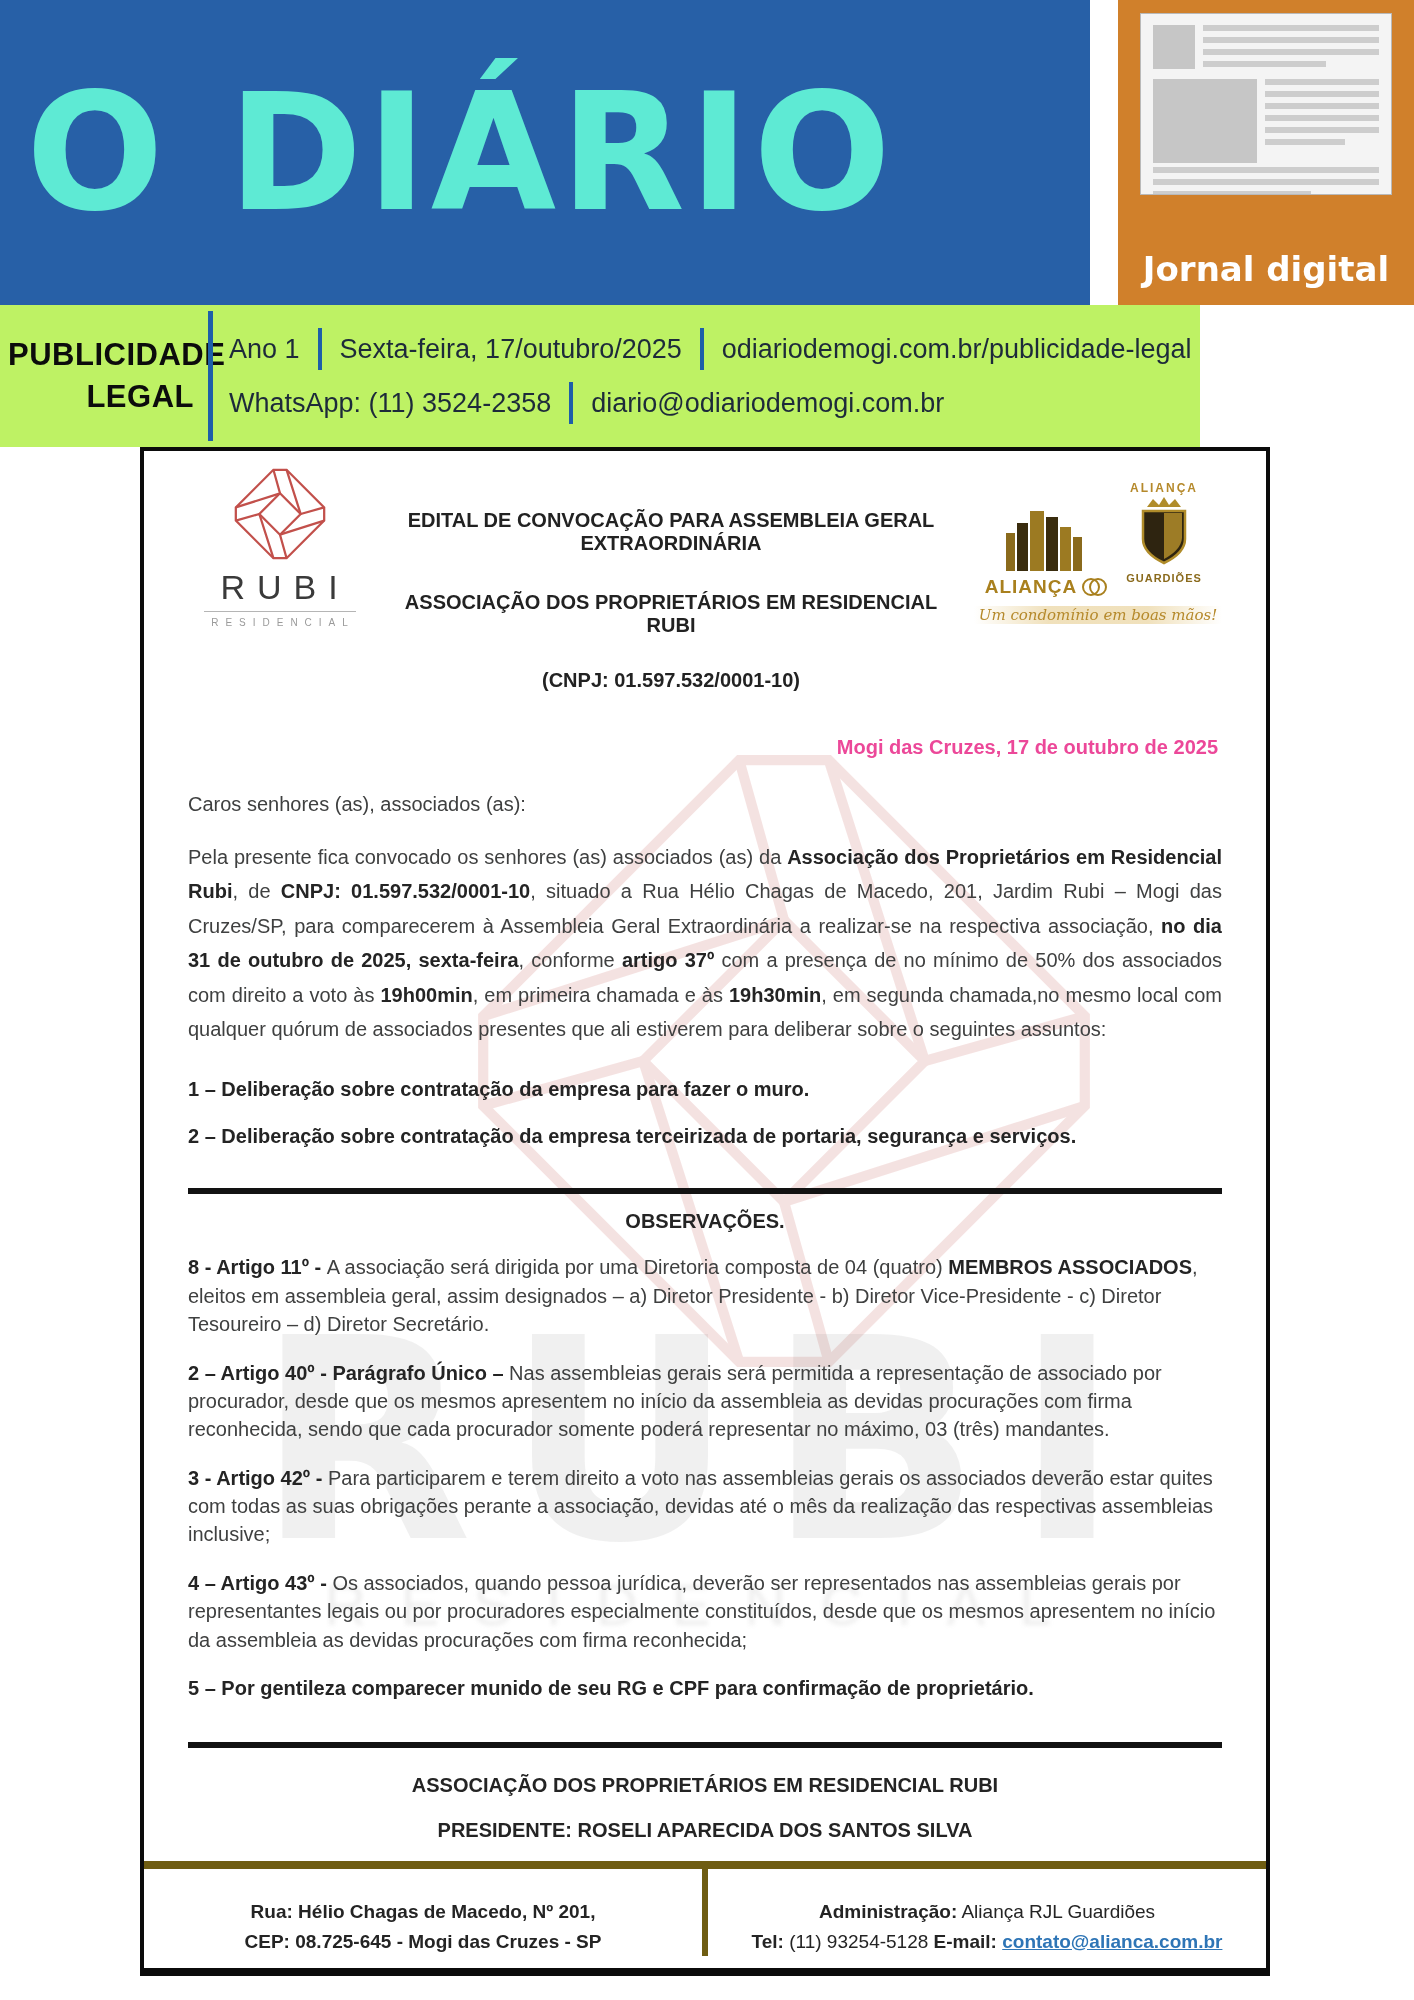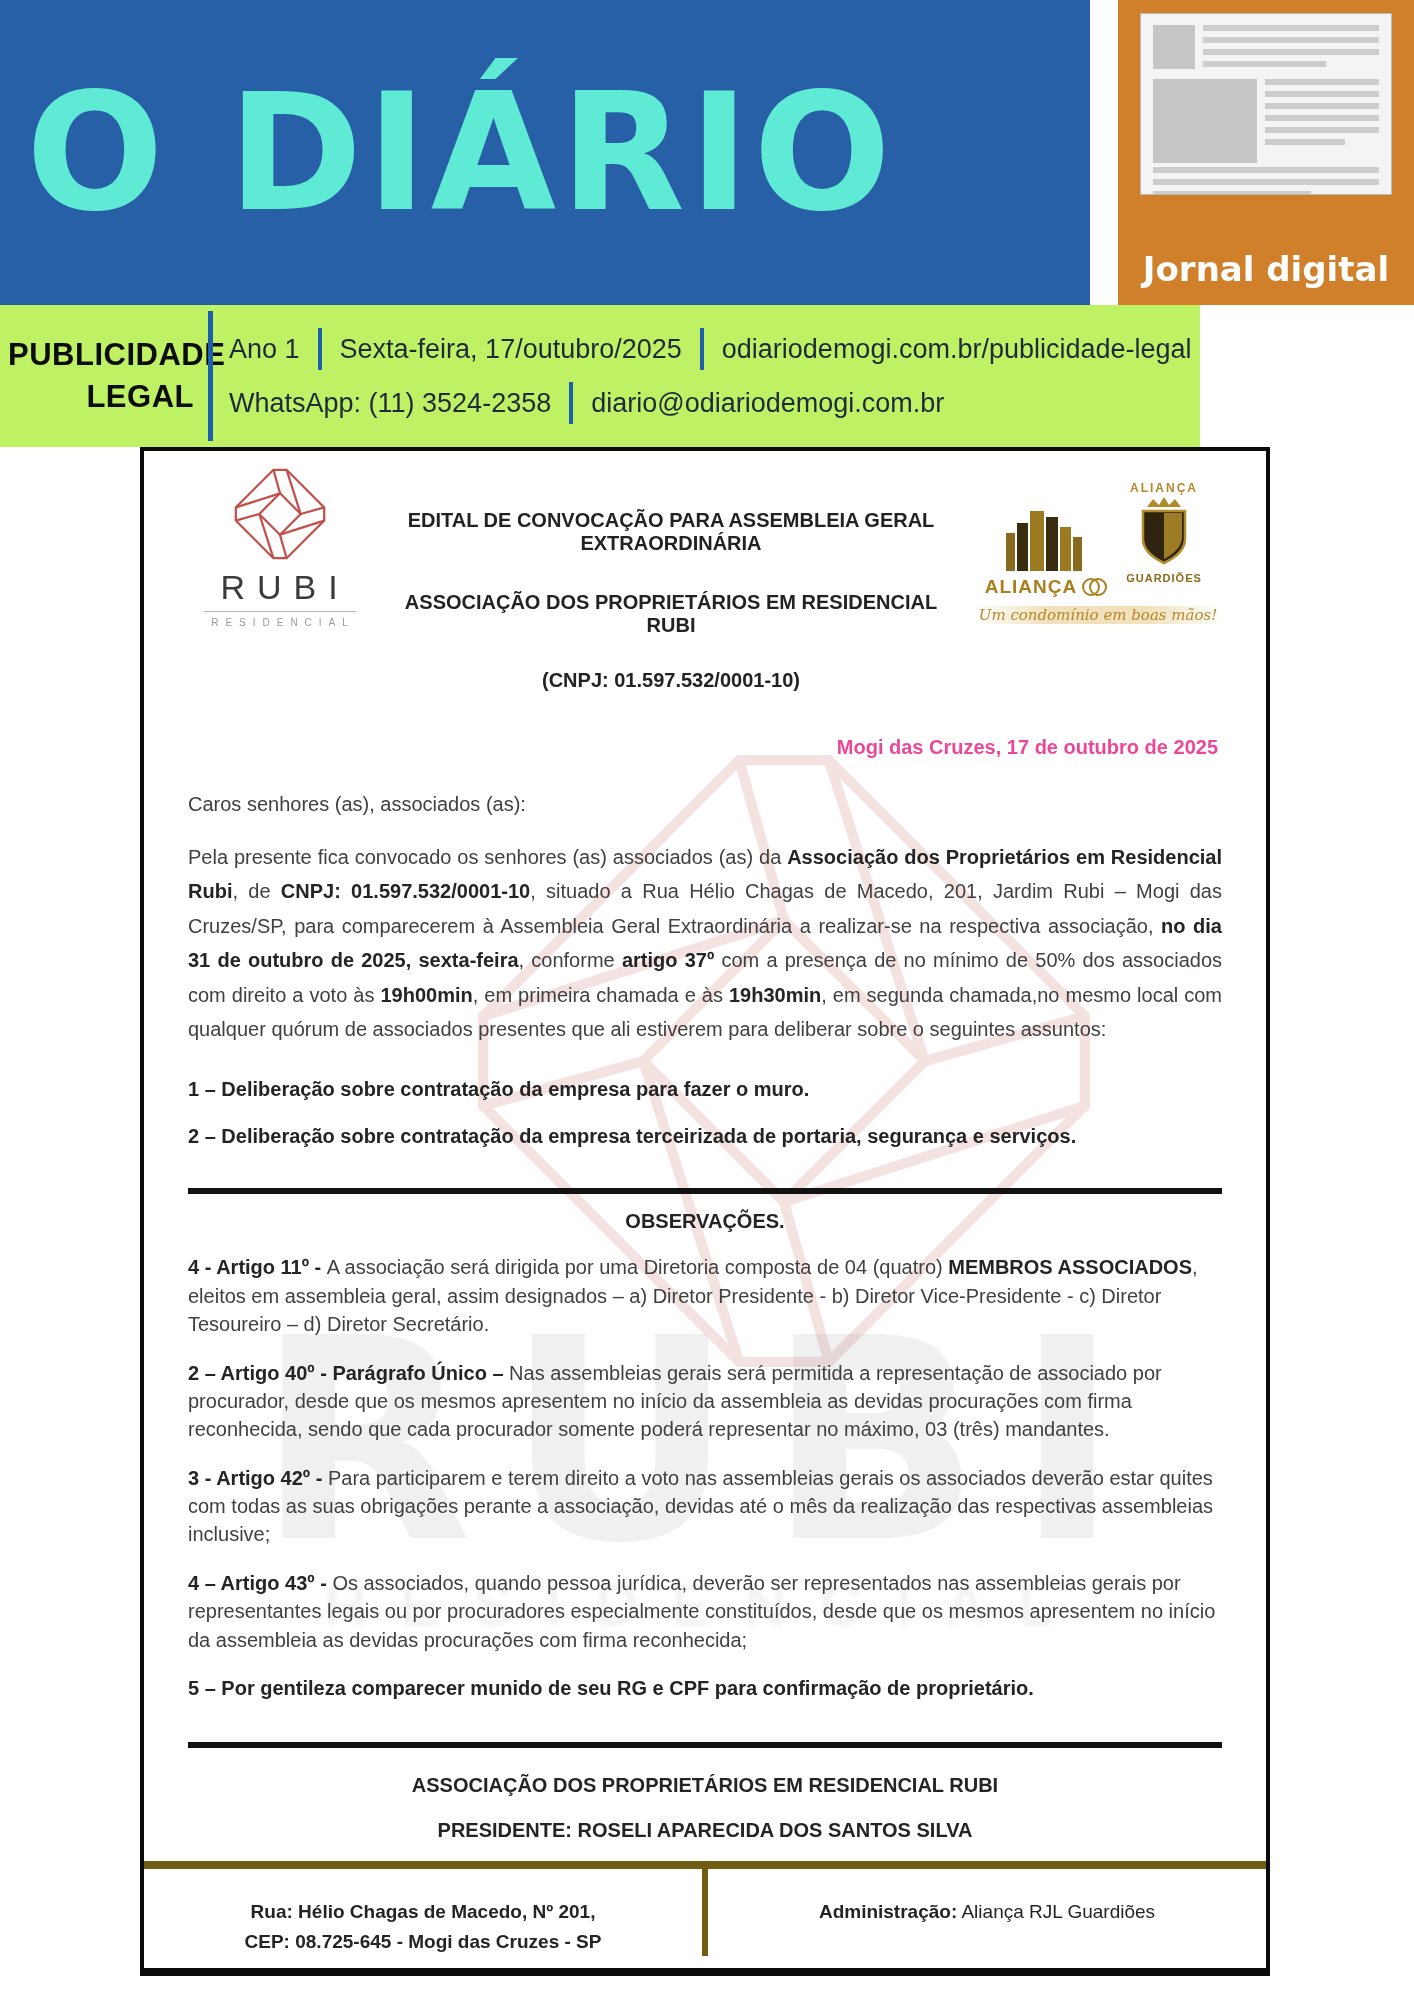--- a/index.html
+++ b/index.html
@@ -255,21 +255,21 @@
 
       <p class="intro"><span>Pela presente fica convocado os senhores (as) associados (as) da </span><b>Associação dos Proprietários em Residencial Rubi</b><span>, de </span><b>CNPJ: 01.597.532/0001-10</b><span>, situado a Rua Hélio Chagas de Macedo, 201, Jardim Rubi – Mogi das Cruzes/SP, para comparecerem à Assembleia Geral Extraordinária a realizar-se na respectiva associação, </span><b>no dia 31 de outubro de 2025, sexta-feira</b><span>, conforme </span><b>artigo 37º</b><span> com a presença de no mínimo de 50% dos associados com direito a voto às </span><b>19h00min</b><span>, em primeira chamada e às </span><b>19h30min</b><span>, em segunda chamada,no mesmo local com qualquer quórum de associados presentes que ali estiverem para deliberar sobre o seguintes assuntos:</span></p>
 
       <p class="agenda">1 – Deliberação sobre contratação da empresa para fazer o muro.</p>
       <p class="agenda second">2 – Deliberação sobre contratação da empresa terceirizada de portaria, segurança e serviços.</p>
 
       <div class="rule"></div>
 
       <p class="obs-title">OBSERVAÇÕES.</p>
 
-      <p class="obs"><b>4 - Artigo 11º - </b><span>A associação será dirigida por uma Diretoria composta de 04 (quatro) </span><b>MEMBROS ASSOCIADOS</b><span>, eleitos em assembleia geral, assim designados – a) Diretor Presidente - b) Diretor Vice-Presidente - c) Diretor Tesoureiro – d) Diretor Secretário.</span></p>
+      <p class="obs"><b>8 - Artigo 11º - </b><span>A associação será dirigida por uma Diretoria composta de 04 (quatro) </span><b>MEMBROS ASSOCIADOS</b><span>, eleitos em assembleia geral, assim designados – a) Diretor Presidente - b) Diretor Vice-Presidente - c) Diretor Tesoureiro – d) Diretor Secretário.</span></p>
 
       <p class="obs"><b>2 – Artigo 40º - Parágrafo Único – </b><span>Nas assembleias gerais será permitida a representação de associado por procurador, desde que os mesmos apresentem no início da assembleia as devidas procurações com firma reconhecida, sendo que cada procurador somente poderá representar no máximo, 03 (três) mandantes.</span></p>
 
       <p class="obs"><b>3 - Artigo 42º - </b><span>Para participarem e terem direito a voto nas assembleias gerais os associados deverão estar quites com todas as suas obrigações perante a associação, devidas até o mês da realização das respectivas assembleias inclusive;</span></p>
 
       <p class="obs"><b>4 – Artigo 43º - </b><span>Os associados, quando pessoa jurídica, deverão ser representados nas assembleias gerais por representantes legais ou por procuradores especialmente constituídos, desde que os mesmos apresentem no início da assembleia as devidas procurações com firma reconhecida;</span></p>
 
       <p class="obs allbold">5 – Por gentileza comparecer munido de seu RG e CPF para confirmação de proprietário.</p>
 
       <div class="rule rule2"></div>
@@ -279,17 +279,18 @@
     </div>
 
     <div class="doc-footer">
       <div class="df-col df-left">
         <div>Rua: Hélio Chagas de Macedo, Nº 201,</div>
         <div>CEP: 08.725-645 - Mogi das Cruzes - SP</div>
       </div>
       <div class="df-div"></div>
       <div class="df-col df-right">
         <div><b>Administração:</b><span> Aliança RJL Guardiões</span></div>
+        <div><b>Tel:</b><span> (11) 93254-5128 </span><b>E-mail: </b><a href="#" class="df-link">contato@alianca.com.br</a></div>
       </div>
     </div>
 
   </div>
 </div>
 
 </body></html>

